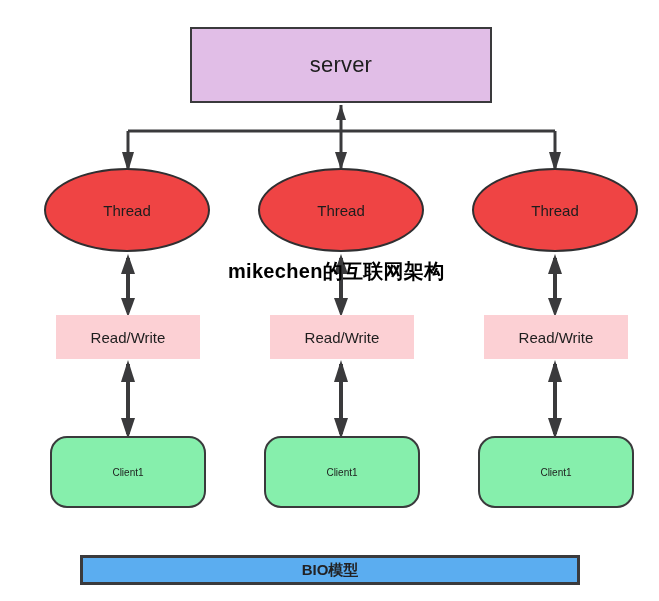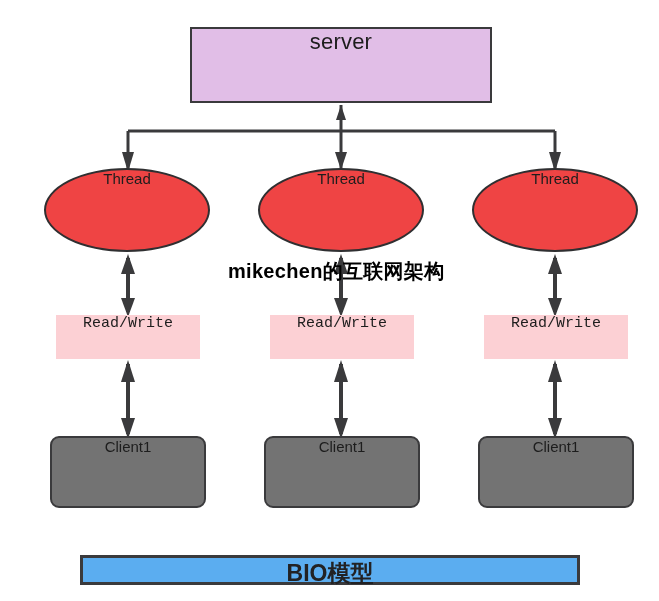--- a/index.html
+++ b/index.html
@@ -30,20 +30,21 @@
     top: 0;
     width: 659px;
     height: 601px;
     z-index: 1;
   }
 
   .node {
     position: absolute;
     box-sizing: border-box;
     display: flex;
+    align-items: center;
     justify-content: center;
     z-index: 2;
     color: #1d1d1d;
   }
 
   
   .server-box {
     left: 190px;
     top: 27px;
     width: 302px;
@@ -69,49 +70,48 @@
   .thread-3 { left: 472px; }
 
   
   .rw-node {
     width: 144px;
     height: 44px;
     top: 315px;
     background: #fcd0d4;
     border: none;
     font-size: 15px;
-    font-family: Liberation Mono, monospace;
   }
   .rw-1 { left: 56px; }
   .rw-2 { left: 270px; }
   .rw-3 { left: 484px; }
 
   
   .client-node {
     width: 156px;
     height: 72px;
     top: 436px;
-    background: #737373;
+    background: #86efac;
     border: 2.5px solid #3a3a3c;
-    border-radius: 9px;
-    font-size: 15px;
+    border-radius: 17px;
+    font-size: 10px;
   }
   .client-1 { left: 50px; }
   .client-2 { left: 264px; }
   .client-3 { left: 478px; }
 
   
   .banner-node {
     left: 80px;
     top: 555px;
     width: 500px;
     height: 30px;
     background: #5badf0;
     border: 3px solid #3a3a3c;
-    font-size: 23px;
+    font-size: 15px;
     font-weight: bold;
     color: #222224;
   }
 
   
   .watermark {
     position: absolute;
     left: 228px;
     top: 258px;
     z-index: 3;

